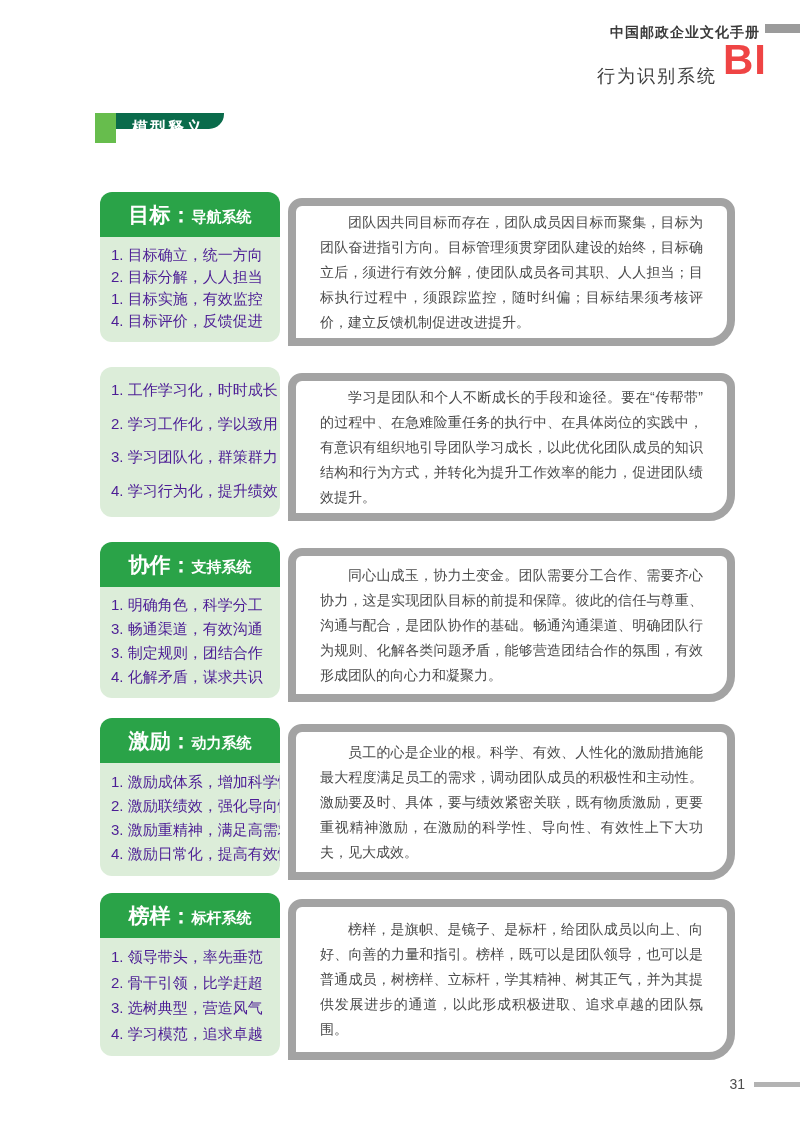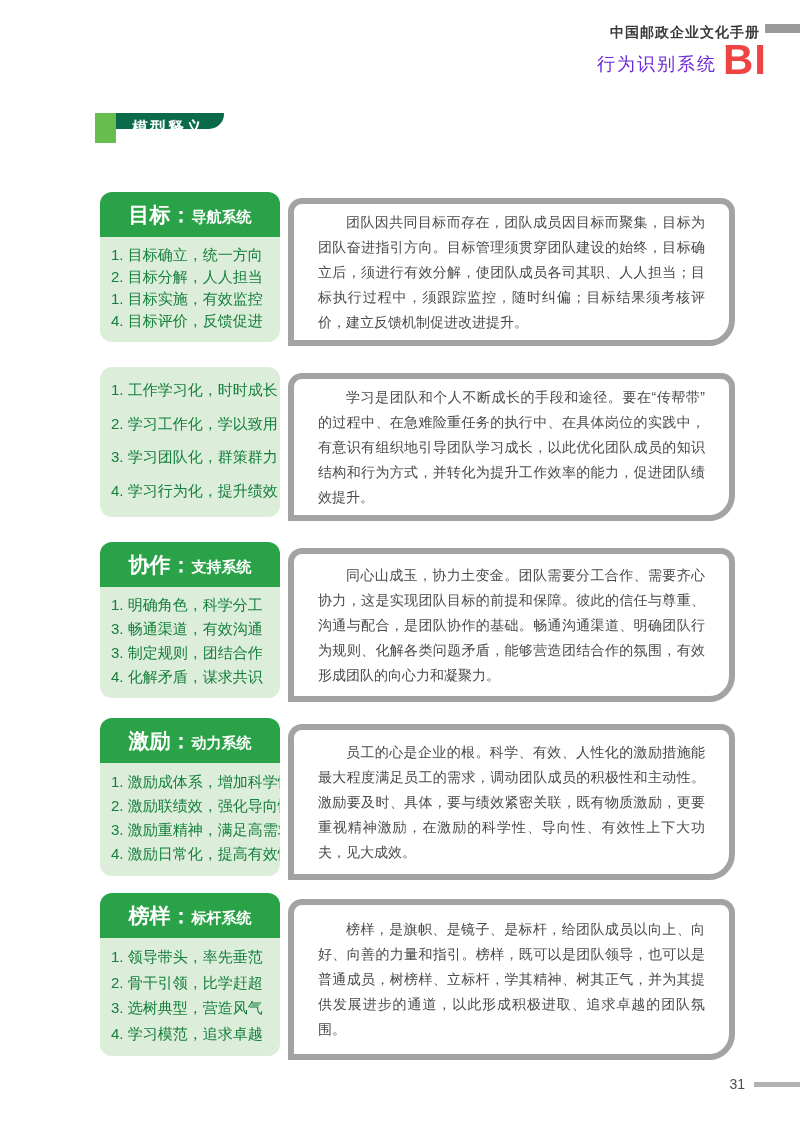--- a/index.html
+++ b/index.html
@@ -5,44 +5,44 @@
   * { margin:0; padding:0; box-sizing:border-box; }
   html,body { background:#ffffff; }
   body { font-family:"Liberation Sans","DejaVu Sans",sans-serif; }
   .page { position:relative; width:800px; height:1132px; background:#ffffff; overflow:hidden; }
 
   
   .hdr-line1 { position:absolute; top:24px; left:0; right:0; display:flex; justify-content:flex-end; align-items:flex-start; }
   .hdr-book-title { font-size:14px; font-weight:bold; color:#3a3a3a; letter-spacing:1px; }
   .hdr-bar { width:35px; height:9px; background:#9b9b9b; margin-left:5px; }
   .hdr-line2 { position:absolute; top:40px; right:33px; display:flex; align-items:flex-start; }
-  .hdr-sub { font-size:18px; color:#6d28d9; letter-spacing:2px; margin-top:12px; }
+  .hdr-sub { font-size:18px; color:#404040; letter-spacing:2px; margin-top:24px; }
   .hdr-bi { font-size:42px; font-weight:bold; color:#ef4444; line-height:40px; margin-left:6px; letter-spacing:1px; }
 
   
   .badge { position:absolute; left:95px; top:113px; height:16px; display:flex; }
   .badge-sq { width:21px; height:30px; background:#67bd4d; }
   .badge-main { background:#0a6b4b; color:#ffffff; font-size:16px; font-weight:bold; line-height:30px; padding:0 20px 0 16px; border-radius:0 0 15px 0; letter-spacing:2px; }
 
   
   .row { position:absolute; left:100px; width:635px; }
   .row-1 { top:192px; height:150px;padding-left:40px; }
   .row-2 { top:367px; height:150px; }
   .row-3 { top:542px; height:156px; }
   .row-4 { top:718px; height:158px; }
   .row-5 { top:893px; height:163px; }
 
   .lcard { position:absolute; left:0; top:0; bottom:0; width:180px; border-radius:12px; overflow:hidden; display:flex; flex-direction:column; }
   .lhead { height:45px; background:#2aa348; text-align:center; line-height:45px; white-space:nowrap; }
   .ltitle { font-size:21px; font-weight:bold; color:#ffffff; }
   .lsub { font-size:15px; font-weight:bold; color:#ffffff; }
   .llist { flex:1; background:#dcedd9; list-style:none; padding:7px 4px 9px 11px; display:flex; flex-direction:column; justify-content:space-around; }
-  .llist li { font-size:15px; color:#15803d; white-space:nowrap; }
+  .llist li { font-size:15px; color:#4c1d95; white-space:nowrap; }
 
-  .rcard { position:absolute; left:188px; right:0; top:6px; bottom:-4px; background:#ffffff; border:6px solid #a3a3a3; border-radius:14px 14px 26px 0; display:flex; align-items:center; padding:8px 24px; }
+  .rcard { position:absolute; left:188px; right:0; top:6px; bottom:-4px; background:#ffffff; border:8px solid #a3a3a3; border-radius:14px 14px 26px 0; display:flex; align-items:center; padding:8px 24px; }
   .rcard p { font-size:14px; line-height:25px; color:#4a4a4a; text-align:justify; text-indent:2em; }
 
   
   .footer { position:absolute; top:1076px; left:3px; right:0; display:flex; justify-content:flex-end; align-items:center; }
   .page-num { font-size:14px; color:#4d4d4d; margin-right:9px; }
   .footer-bar { width:46px; height:5px; background:#b3b3b3; }
 </style>
 </head>
 <body>
 

